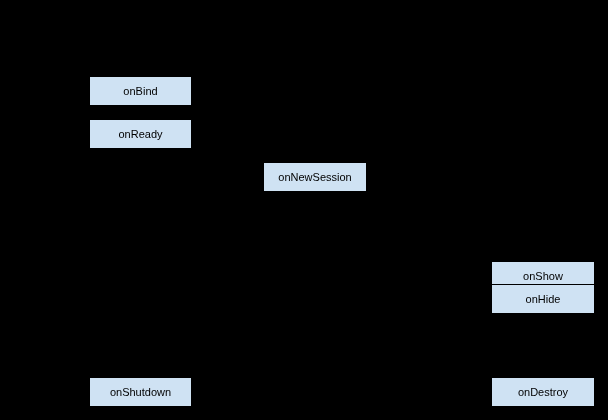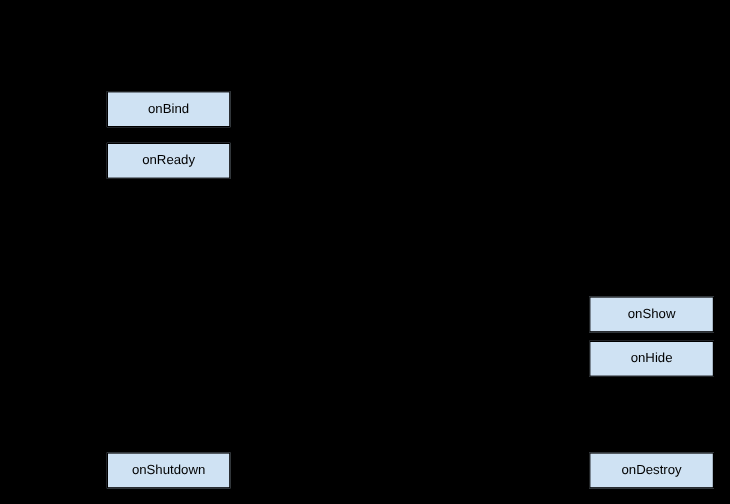--- a/index.html
+++ b/index.html
@@ -43,23 +43,26 @@
 <div class="canvas">
 
   <div class="node" style="left:89px; top:76px; width:103px; height:30px;">
     <span class="label">onBind</span>
   </div>
 
   <div class="node" style="left:89px; top:119px; width:103px; height:30px;">
     <span class="label">onReady</span>
   </div>
 
+  <div class="node" style="left:263px; top:162px; width:104px; height:30px;">
+    <span class="label">onNewSession</span>
+  </div>
 
 
-  <div class="node" style="left:491px; top:247px; width:104px; height:30px;">
+  <div class="node" style="left:491px; top:261px; width:104px; height:30px;">
     <span class="label">onShow</span>
   </div>
 
   <div class="node" style="left:491px; top:284px; width:104px; height:30px;">
     <span class="label">onHide</span>
   </div>
 
   <div class="node" style="left:89px; top:377px; width:103px; height:30px;">
     <span class="label">onShutdown</span>
   </div>

